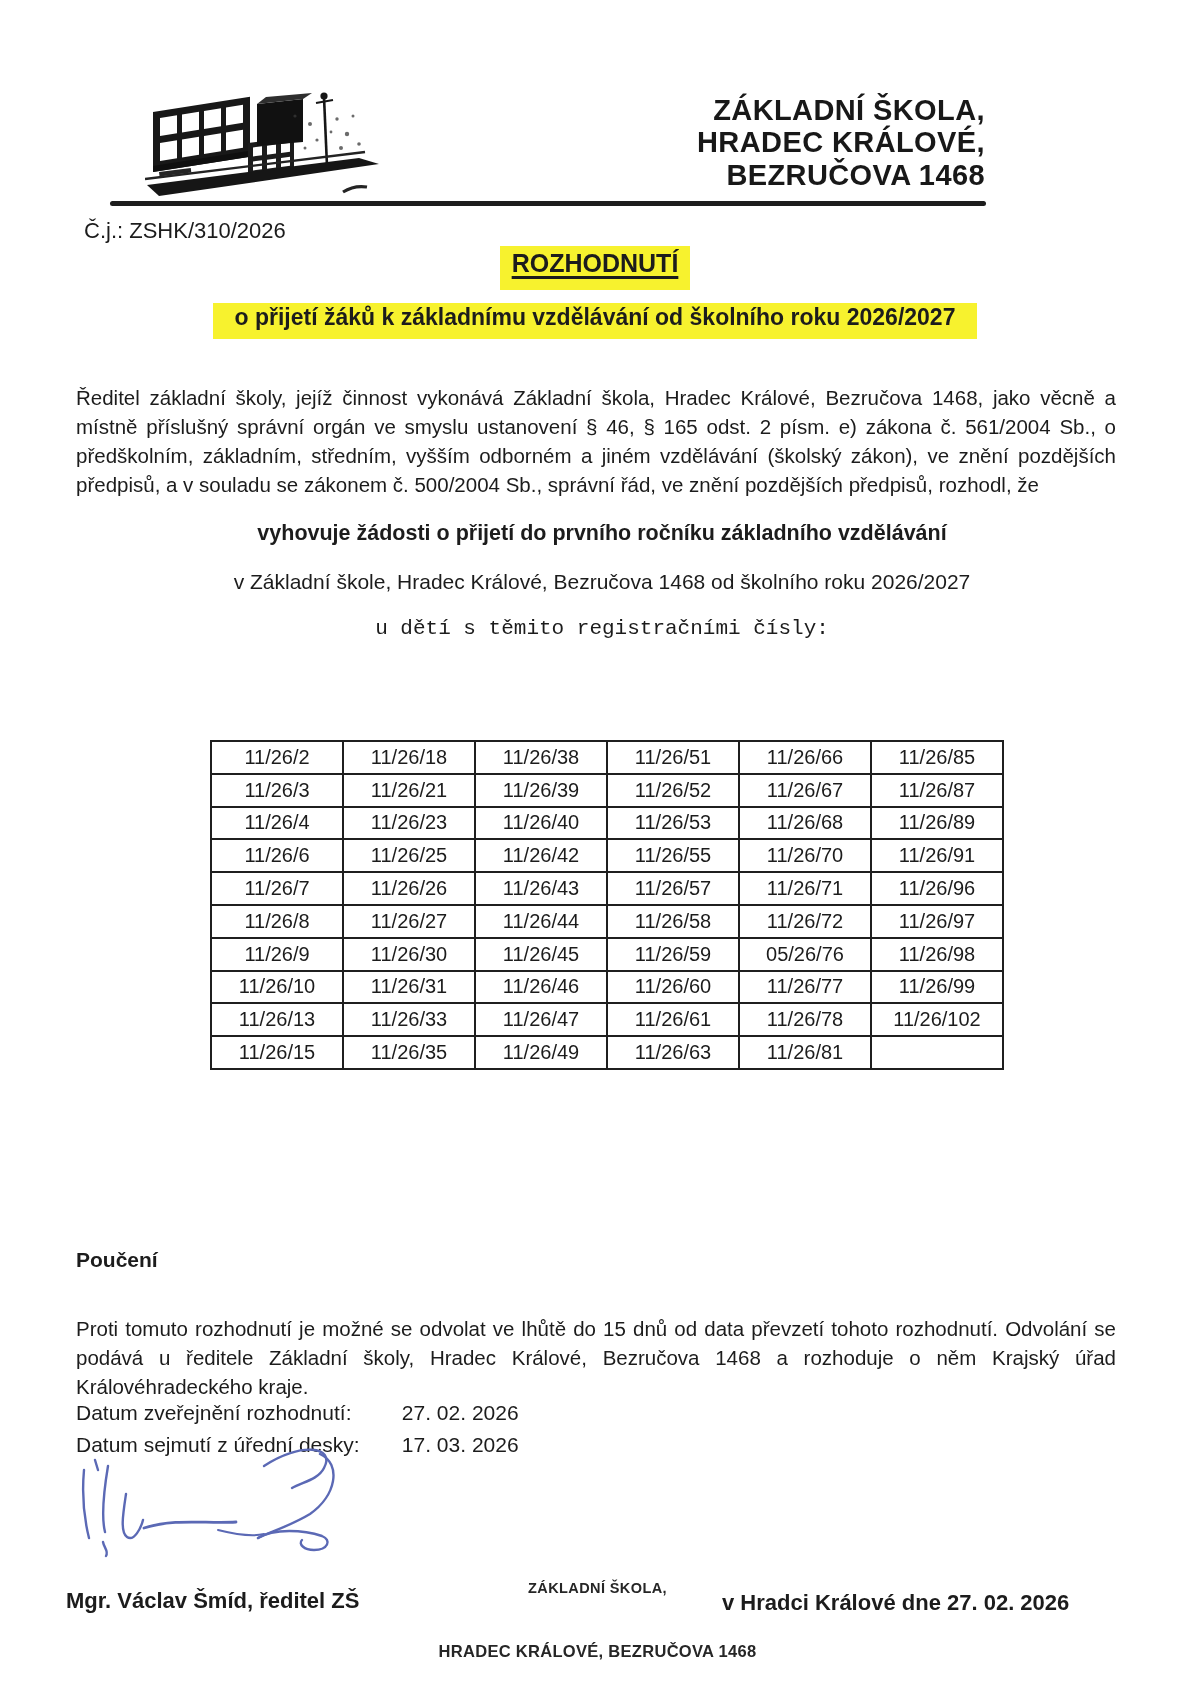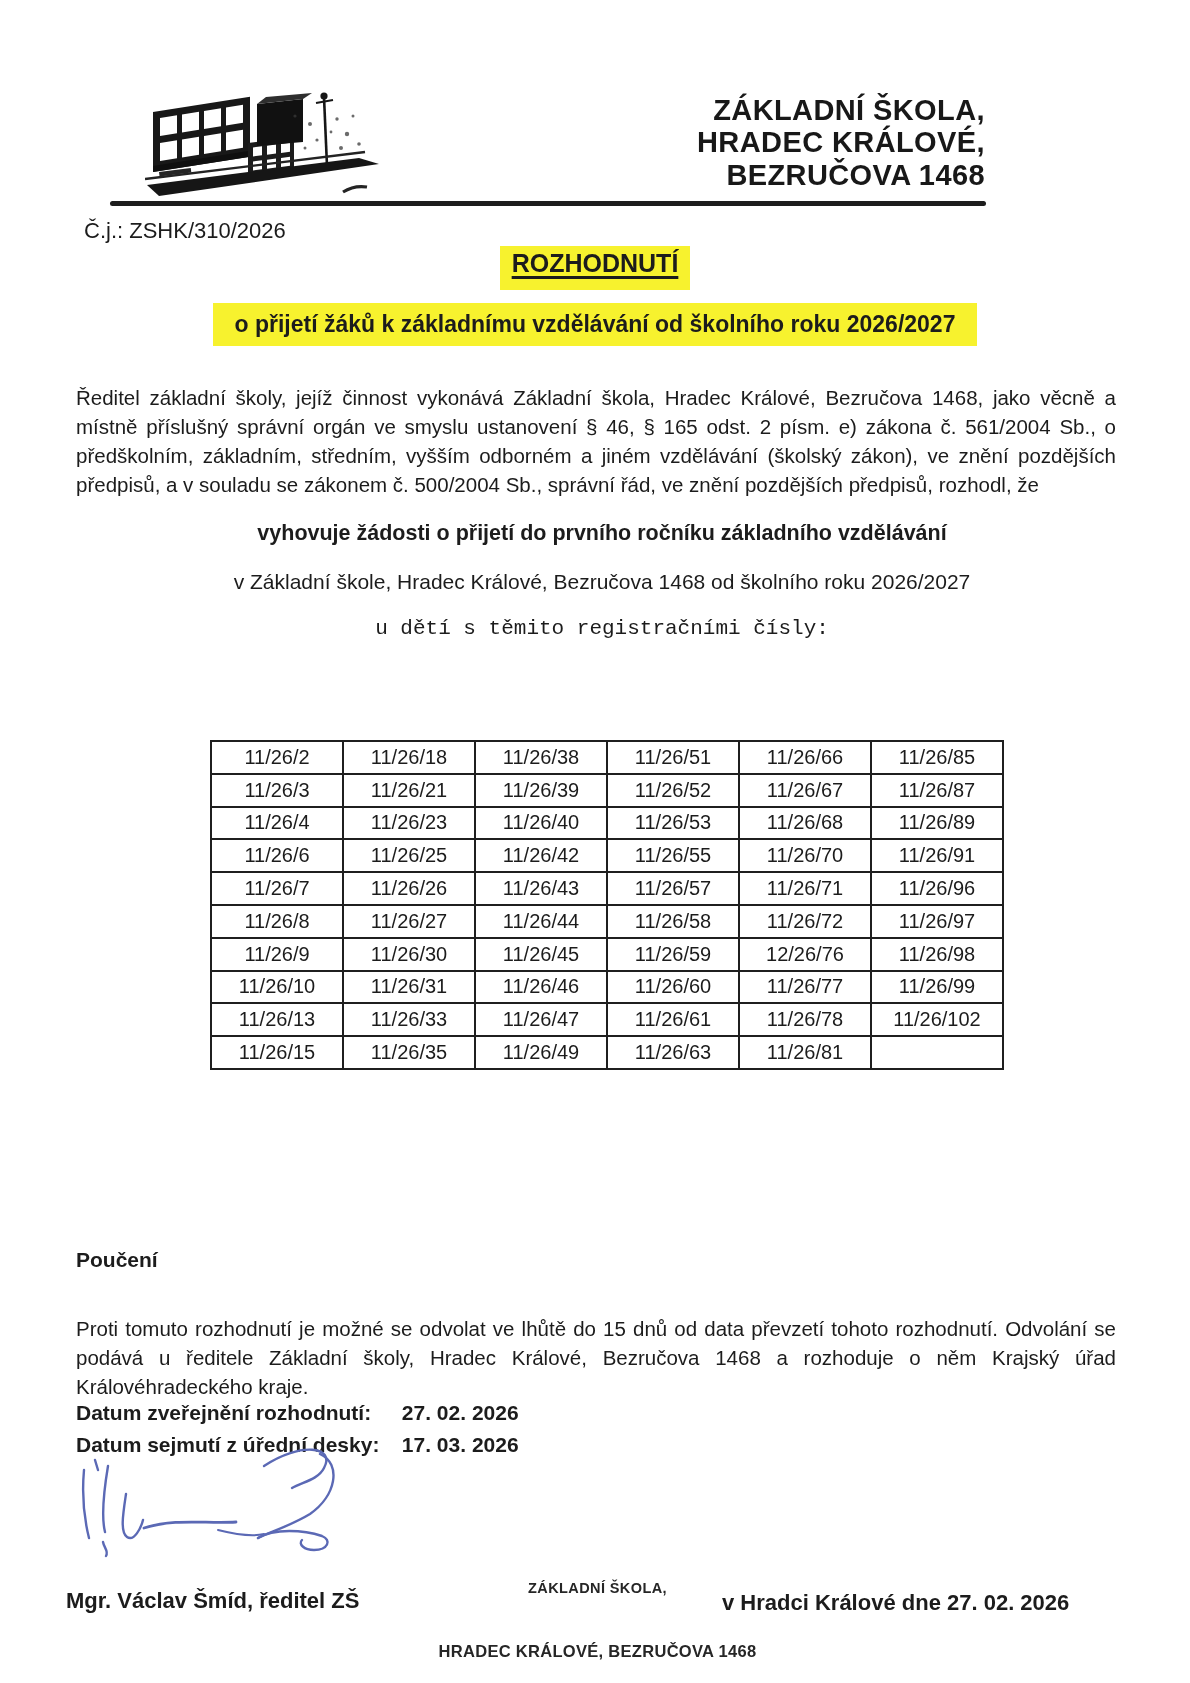--- a/index.html
+++ b/index.html
@@ -26,21 +26,21 @@
   .ref{position:absolute;left:84px;top:218px;font-size:22px;}
   
   .title-line{position:absolute;top:246px;left:0;width:100%;text-align:center;}
   .title-line .hl{
     display:inline-block;background:#f7f22e;padding:3px 12px 12px;
     font-weight:bold;font-size:25px;
     text-decoration:underline;text-decoration-thickness:2.5px;text-underline-offset:4px;
   }
   .subtitle-line{position:absolute;top:303px;left:0;width:100%;text-align:center;}
   .subtitle-line .hl{
-    display:inline-block;background:#f7f22e;padding:8px 22px 8px;
+    display:inline-block;background:#f7f22e;padding:1px 22px 8px;
     font-weight:bold;font-size:23px;
   }
   .intro{
     position:absolute;left:76px;top:362px;width:1040px;
     font-size:20.5px;line-height:1.42;text-align:justify;
   }
   .center-line{position:absolute;left:7px;width:100%;text-align:center;}
   .decision{top:521px;font-weight:bold;font-size:21.5px;}
   .school-line{top:570px;font-size:21px;}
   .children-line{top:617px;font-size:21px;font-family:Liberation Mono, monospace;}
@@ -54,21 +54,21 @@
     border:2.5px solid #1f1f1f;
     text-align:center;vertical-align:middle;
     font-size:20px;padding:0 2px;
   }
   
   .notice-head{position:absolute;left:76px;top:1248px;font-weight:bold;font-size:21px;}
   .notice-par{
     position:absolute;left:76px;top:1293px;width:1040px;
     font-size:20.5px;line-height:1.42;text-align:justify;
   }
-  .dates{position:absolute;left:76px;top:1397px;font-size:21px;line-height:1.5;font-weight:bold;}
+  .dates{position:absolute;left:76px;top:1397px;font-size:21px;line-height:1.5;}
   .dates .lbl{display:inline-block;width:320px;}
   
   .signature{position:absolute;left:68px;top:1438px;width:305px;height:150px;}
   .signer{position:absolute;left:66px;top:1588px;font-weight:bold;font-size:22px;}
   .stamp{
     position:absolute;left:420px;top:1537px;width:355px;
     text-align:center;font-weight:bold;color:#262626;
     white-space:pre;line-height:1.32;
   }
   .stamp .s1{font-size:14.5px;letter-spacing:.4px;}
@@ -205,21 +205,21 @@
           <td>11/26/44</td>
           <td>11/26/58</td>
           <td>11/26/72</td>
           <td>11/26/97</td>
         </tr>
         <tr>
           <td>11/26/9</td>
           <td>11/26/30</td>
           <td>11/26/45</td>
           <td>11/26/59</td>
-          <td>12/26/76</td>
+          <td>05/26/76</td>
           <td>11/26/98</td>
         </tr>
         <tr>
           <td>11/26/10</td>
           <td>11/26/31</td>
           <td>11/26/46</td>
           <td>11/26/60</td>
           <td>11/26/77</td>
           <td>11/26/99</td>
         </tr>

